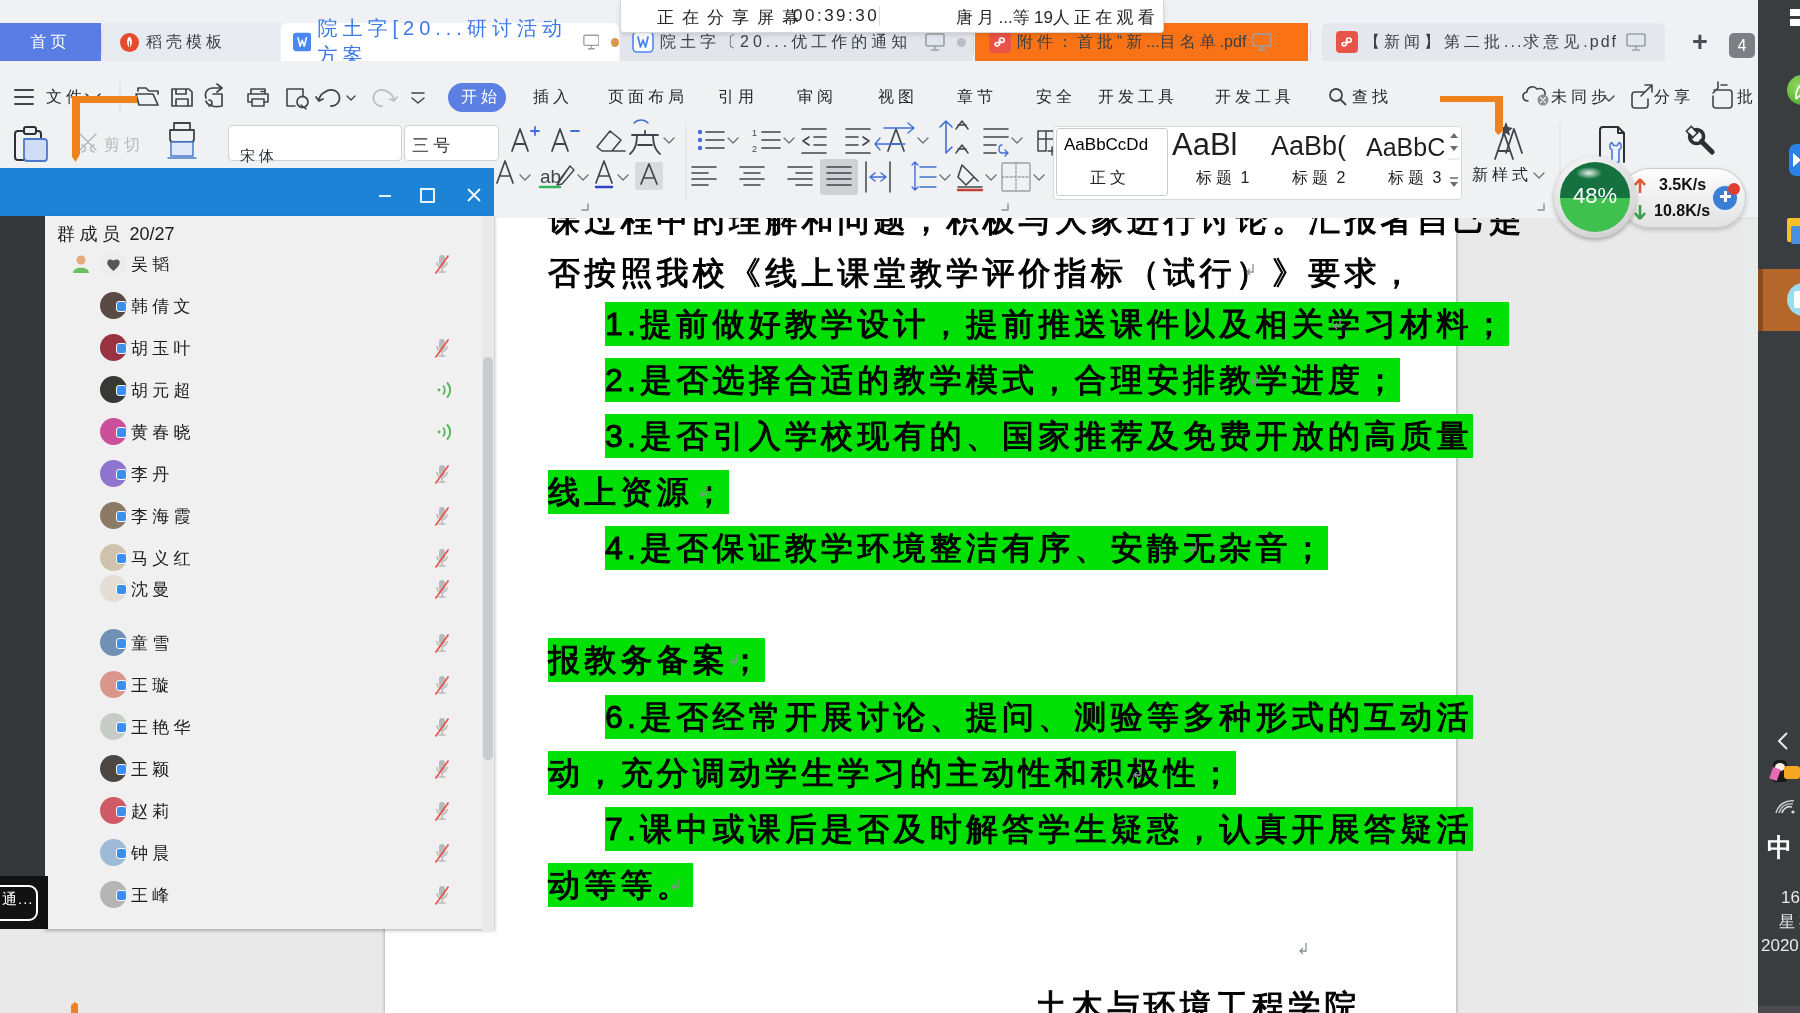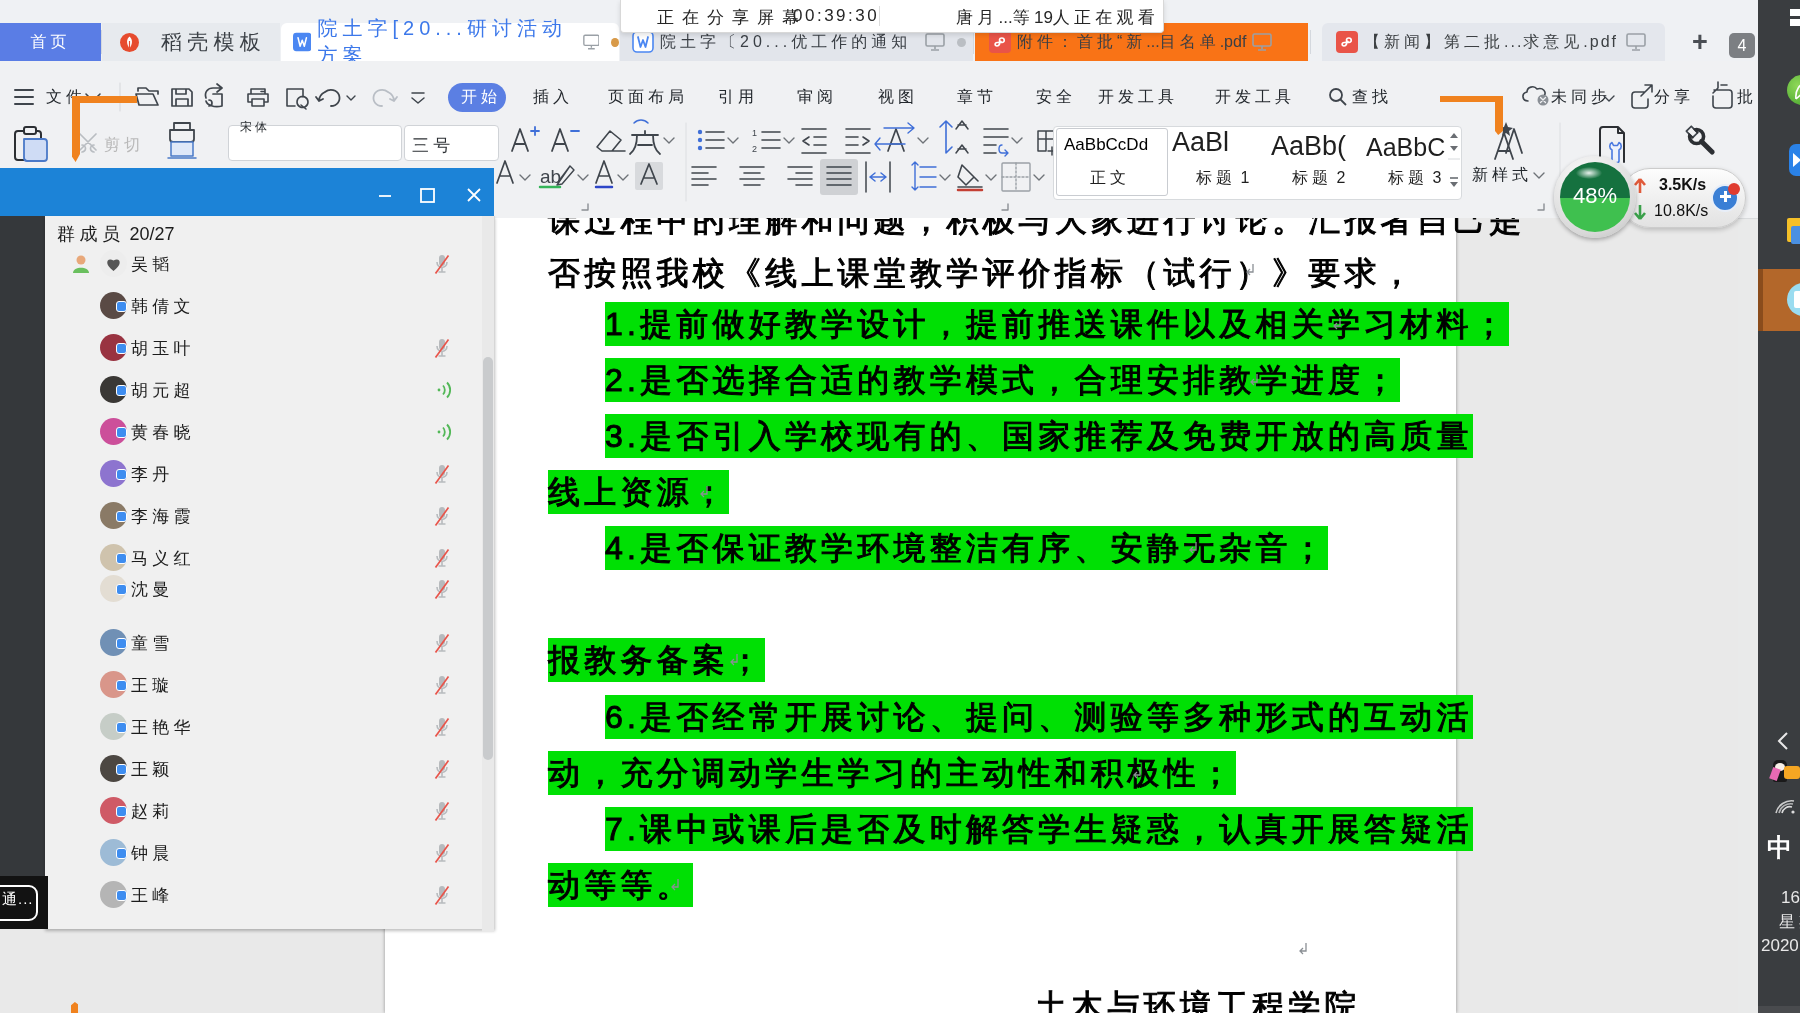--- a/index.html
+++ b/index.html
@@ -41,21 +41,21 @@
   <div class="tab" style="left:0;width:101px;background:#5a7de5;justify-content:center">
     <span class="cj" style="color:#fff;font-size:16px">首页</span>
   </div>
 
   <div class="tab" style="left:102px;width:178px;background:#e7eaee">
     <svg width="19" height="19" style="margin-left:18px" viewBox="0 0 19 19">
         <circle cx="9.5" cy="9.5" r="9.5" fill="#e64b2e"></circle>
         <path d="M9.5 3.5 C6 6.5 6.5 11 9.5 15.5 C12.5 11 13 6.5 9.5 3.5 Z" fill="#fff"></path>
         <path d="M9.5 8 L9.5 15.5" stroke="#e64b2e" stroke-width="1.2"></path>
       </svg>
-    <span class="cj" style="color:#3a3f45;font-size:21px;margin-left:22px">稻壳模板</span>
+    <span class="cj" style="color:#3a3f45;font-size:16px;margin-left:7px">稻壳模板</span>
   </div>
 
   <div class="tab" style="left:281px;width:338px;background:#fff;border-radius:6px 6px 0 0">
     <svg width="22" height="22" style="margin-left:12px" viewBox="0 0 22 22">
         <rect x="0" y="0" width="22" height="22" rx="4" fill="#4b87f2"></rect>
         <path d="M4 6 L6.5 16 L9 9 L11.5 16 L14 6" transform="translate(2,0)" stroke="#fff" stroke-width="1.8" fill="none" stroke-linecap="round" stroke-linejoin="round"></path>
       </svg>
     <span class="cj" style="color:#3c78ea;font-size:20px;margin-left:6px">院土字[20...研讨活动方案</span>
     <svg width="20" height="18" style="margin-left:14px" viewBox="0 0 20 18">
         <rect x="1" y="1" width="18" height="12" rx="1.5" fill="none" stroke="#9aa0a6" stroke-width="1.6"></rect>
@@ -277,29 +277,29 @@
       <circle cx="8" cy="8" r="6"></circle>
       <path d="M12.5 12.5 L18 18"></path>
     </svg>
  <span class="menu cj" style="left:1352px">查找</span>
  <span class="menu cj" style="left:1551px">未同步</span>
  <span class="menu cj" style="left:1654px">分享</span>
  <span class="menu cj" style="left:1737px">批</span>
  <span class="menu cj" style="left:104px;top:74px;color:#b9b9b9">剪切</span>
 
  <div class="ab" style="left:228px;top:64px;width:174px;height:36px;background:#fff;border:1px solid #d0d3d7;border-radius:4px;box-sizing:border-box"></div>
- <span class="ab cj" style="left:240px;top:58px;font-size:12px;color:#2b2f33">宋体</span>
+ <span class="ab cj" style="left:240px;top:86px;font-size:15px;color:#2b2f33">宋体</span>
  <div class="ab" style="left:404px;top:64px;width:95px;height:36px;background:#fff;border:1px solid #d0d3d7;border-radius:4px;box-sizing:border-box"></div>
  <span class="ab cj" style="left:412px;top:73px;font-size:17px;color:#2b2f33">三号</span>
 
  <div class="ab" style="left:1053px;top:65px;width:409px;height:74px;background:#fff;border:1px solid #d7dadd;border-radius:4px;box-sizing:border-box"></div>
  <div class="ab" style="left:1056px;top:67px;width:112px;height:68px;background:#fff;border:1px solid #c9ccd1;border-radius:3px;box-sizing:border-box"></div>
  <span class="ab" style="left:1064px;top:74px;font-size:17px;color:#000000">AaBbCcDd</span>
  <span class="ab cj" style="left:1090px;top:107px;font-size:16px;color:#1f1f1f">正文</span>
- <span class="ab" style="left:1172px;top:66px;font-size:27px;color:#1f1f1f">AaBl</span>
+ <span class="ab" style="left:1172px;top:66px;font-size:31px;color:#1f1f1f">AaBl</span>
  <span class="ab" style="left:1196px;top:107px;font-size:16px;color:#1f1f1f"><span class="cj">标题</span> 1</span>
  <span class="ab" style="left:1271px;top:70px;font-size:27px;color:#1f1f1f">AaBb(</span>
  <span class="ab" style="left:1292px;top:107px;font-size:16px;color:#1f1f1f"><span class="cj">标题</span> 2</span>
  <span class="ab" style="left:1366px;top:72px;font-size:25px;color:#1f1f1f">AaBbC</span>
  <span class="ab" style="left:1388px;top:107px;font-size:16px;color:#1f1f1f"><span class="cj">标题</span> 3</span>
  <svg width="14" height="74" viewBox="0 0 14 74" style="position:absolute;left:1447px;top:65px" fill="#6a6e73">
       <path d="M3 12 L7 7 L11 12 Z"></path>
       <path d="M3 20 L7 25 L11 20 Z"></path>
       <line x1="1" y1="33" x2="13" y2="33" stroke="#d7dadd"></line>
       <path d="M3 56 L7 61 L11 56 Z"></path>
@@ -585,21 +585,21 @@
 </div>
 
 <div class="ab" style="left:1620px;top:168px;width:126px;height:60px;border-radius:30px;background:linear-gradient(#fdfdfd,#e2e2e2);border:1px solid #cccccc;box-sizing:border-box;box-shadow:0 2px 5px rgba(0,0,0,.2)">
   <svg class="ab" style="left:12px;top:8px" width="14" height="18" viewBox="0 0 14 18">
       <path d="M7 2 V16 M7 2 L2 8 M7 2 L12 8" stroke="#e05a3a" stroke-width="2.6" fill="none"></path>
     </svg>
   <span class="ab" style="left:38px;top:7px;font-size:16px;color:#111;font-weight:bold">3.5K/s</span>
   <svg class="ab" style="left:12px;top:34px" width="14" height="18" viewBox="0 0 14 18">
       <path d="M7 2 V16 M7 16 L2 10 M7 16 L12 10" stroke="#3aa04a" stroke-width="2.6" fill="none"></path>
     </svg>
-  <span class="ab" style="left:33px;top:33px;font-size:16px;color:#111;font-weight:normal">10.8K/s</span>
+  <span class="ab" style="left:33px;top:33px;font-size:16px;color:#111;font-weight:bold">10.8K/s</span>
   <div class="ab" style="left:90px;top:15px;width:28px;height:28px;border-radius:50%;background:#3a7fd5;border:2px solid #e8eef8;box-sizing:border-box"></div>
   <div class="ab" style="left:99px;top:26px;width:11px;height:3px;background:#fff"></div>
   <div class="ab" style="left:103px;top:22px;width:3px;height:11px;background:#fff"></div>
   <div class="ab" style="left:107px;top:14px;width:12px;height:12px;border-radius:50%;background:#e03c30"></div>
 </div>
 <div class="ab" style="left:1554px;top:156px;width:82px;height:82px;border-radius:50%;background:radial-gradient(circle at 40% 30%,#ffffff,#d8d8d8 70%,#b8b8b8);box-shadow:0 2px 4px rgba(0,0,0,.3)"></div>
 <div class="ab" style="left:1560px;top:162px;width:70px;height:70px;border-radius:50%;background:linear-gradient(#15713f 0 52%,#3fc04f 52% 100%);overflow:hidden">
   <div style="position:absolute;left:16px;top:5px;width:26px;height:12px;border-radius:50%;background:radial-gradient(rgba(255,255,255,.9),rgba(255,255,255,0) 72%)"></div>
   <span style="position:absolute;left:0;top:21px;width:70px;text-align:center;font-size:22px;color:#fff">48%</span>
 </div>

